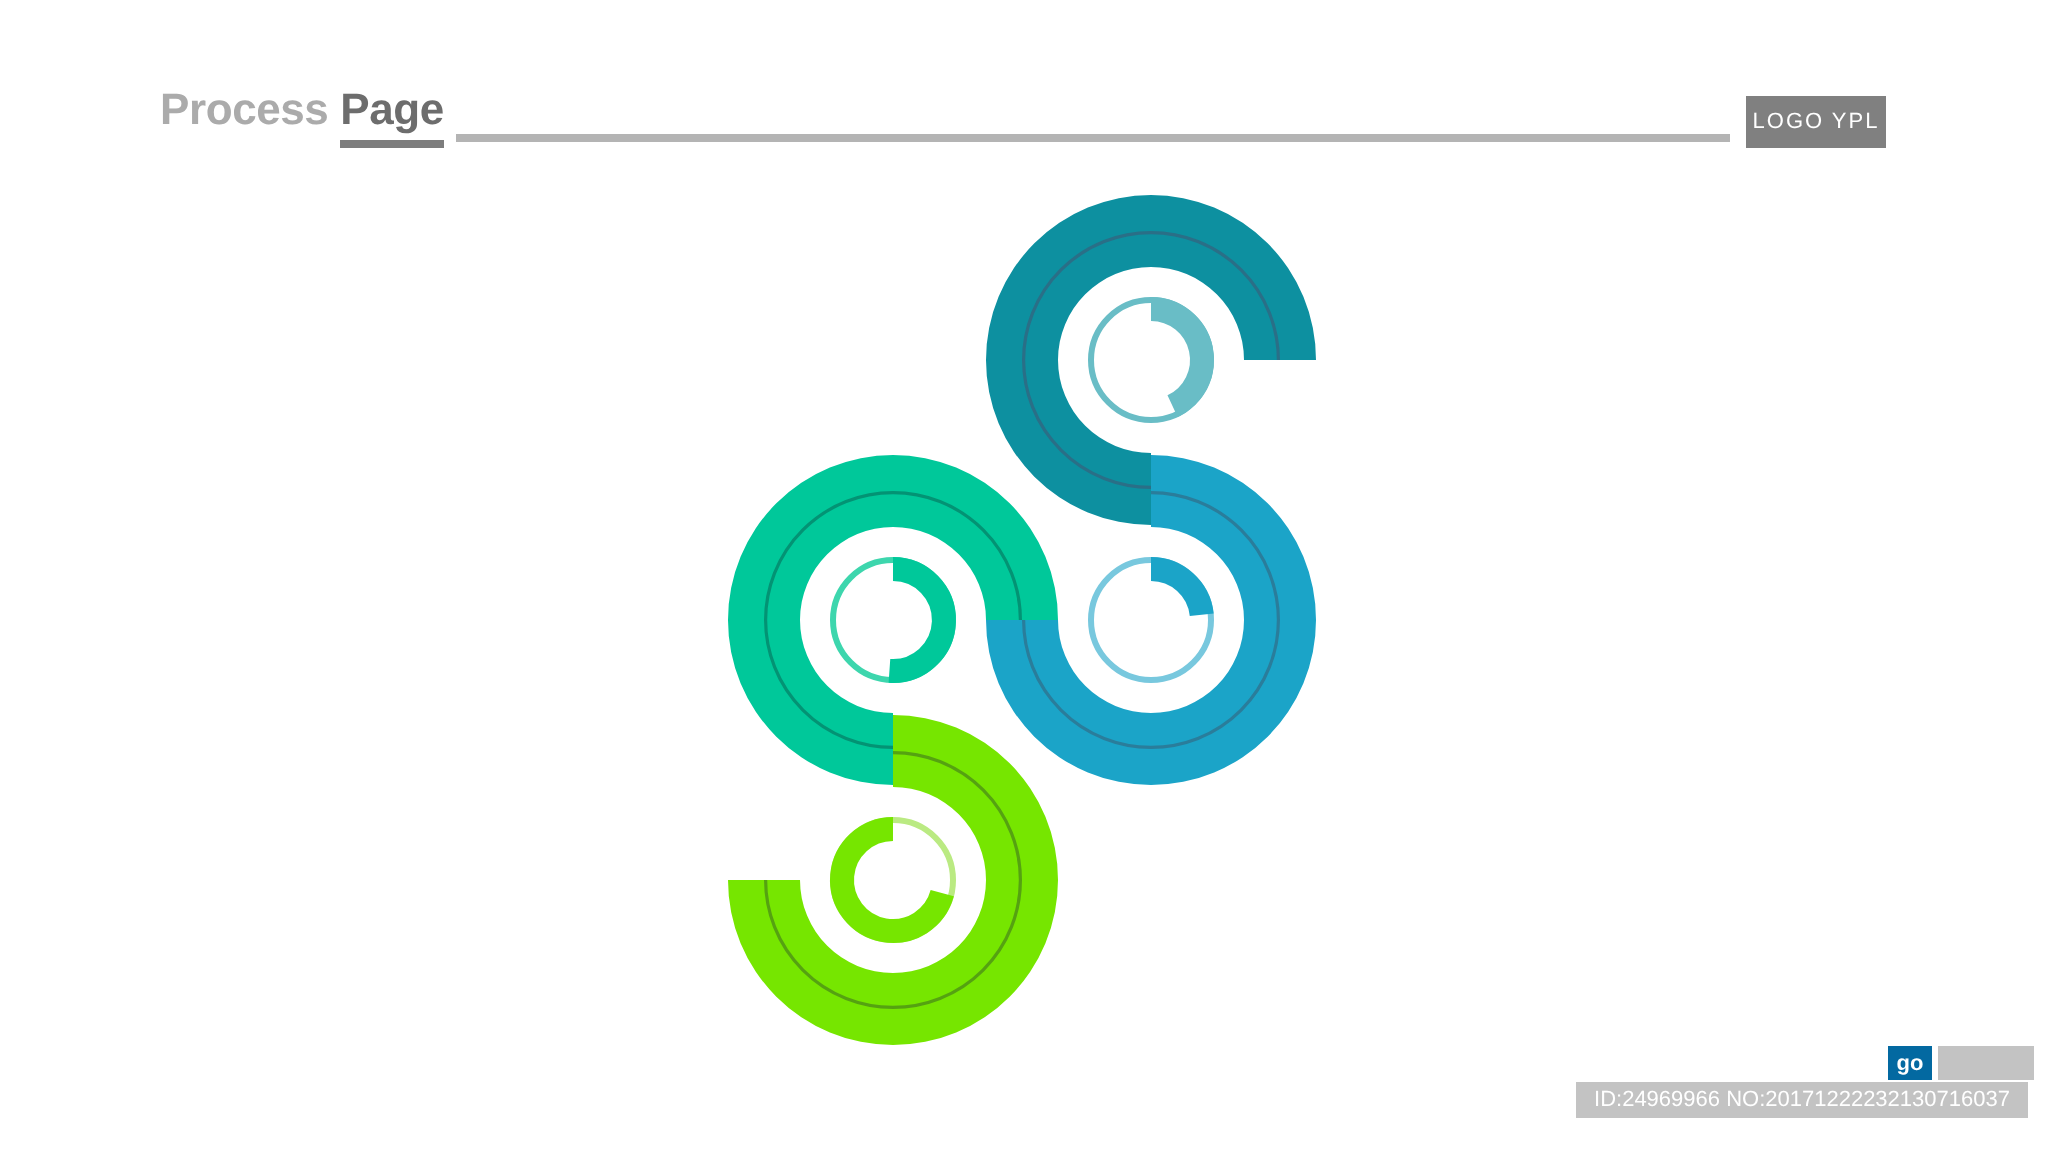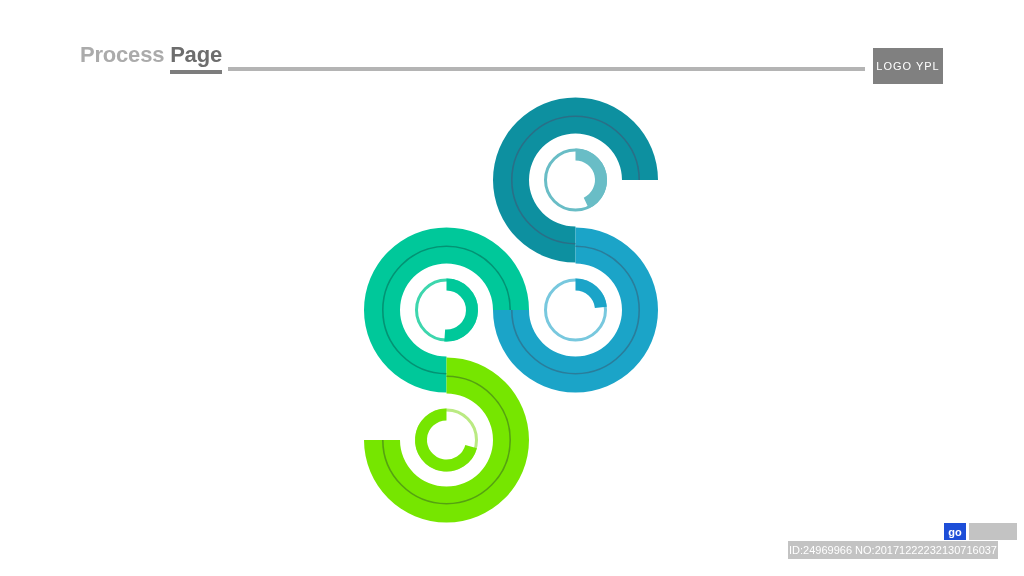--- a/index.html
+++ b/index.html
@@ -5,29 +5,29 @@
 <style>
   html,body{margin:0;padding:0;background:#ffffff;}
   body{width:1024px;height:576px;overflow:hidden;font-family:"Liberation Sans",sans-serif;position:relative;}
   .stage{position:absolute;inset:0;width:1024px;height:576px;padding-left:14px;}
 
   
   .hdr-title{position:absolute;left:80px;top:44px;font-size:22px;font-weight:bold;letter-spacing:-0.2px;line-height:22px;white-space:nowrap;}
   .hdr-t1{color:#ababab;}
   .hdr-t2{color:#6d6d6d;border-bottom:4px solid #7d7d7d;padding-bottom:3px;}
   .hdr-rule{position:absolute;left:228px;top:67px;width:637px;height:4px;background:#b4b4b4;}
-  .logo-badge{position:absolute;left:873px;top:48px;width:70px;height:36px;background:#808080;color:#fff;
+  .logo-badge{position:absolute;left:873px;top:48px;width:70px;height:26px;background:#808080;color:#fff;
     font-size:11px;letter-spacing:1px;display:flex;align-items:center;justify-content:center;}
 
   
   .wm{position:absolute;left:10px;top:538px;font-size:20px;color:#fff;
       -webkit-text-stroke:1px #d8d8d8;font-style:italic;font-weight:bold;}
-  .idbar{position:absolute;left:788px;top:541px;width:210px;height:18px;background:#c3c3c3;color:#fff;font-size:11px;
+  .idbar{position:absolute;left:788px;top:541px;width:226px;height:18px;background:#c3c3c3;color:#fff;font-size:11px;
     display:flex;align-items:center;justify-content:center;}
-  .gobox{position:absolute;left:944px;top:523px;width:22px;height:17px;background:#1d4ed8;color:#fff;font-size:11px;font-weight:bold;
+  .gobox{position:absolute;left:944px;top:523px;width:22px;height:17px;background:#0369a1;color:#fff;font-size:11px;font-weight:bold;
     display:flex;align-items:center;justify-content:center;}
   .graphic{position:absolute;left:0;top:0;}
   .graybox{position:absolute;left:969px;top:523px;width:48px;height:17px;background:#c3c3c3;}
 </style>
 </head>
 <body>
 
 <div class="stage">
 
   <div class="hdr-title">

